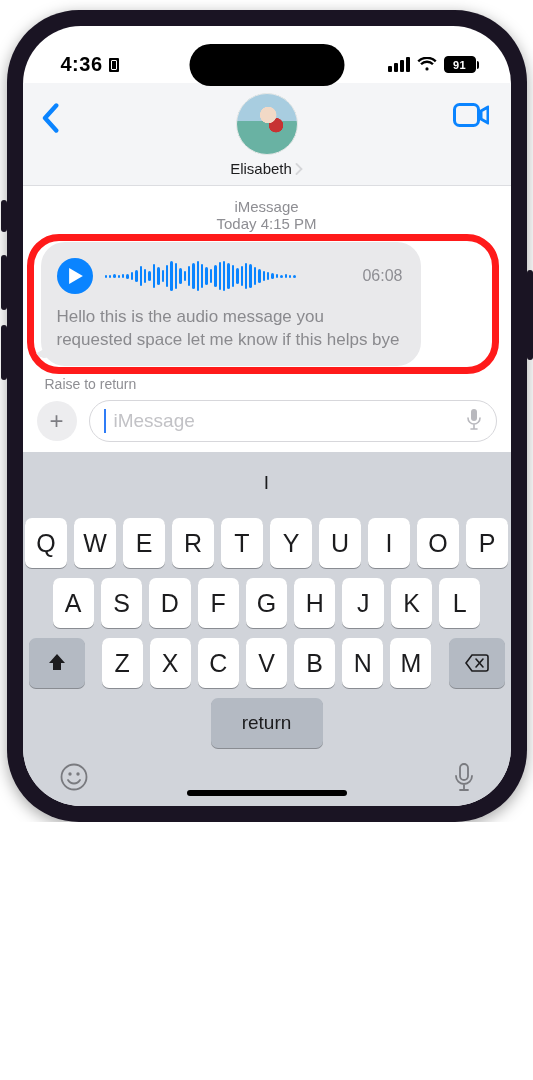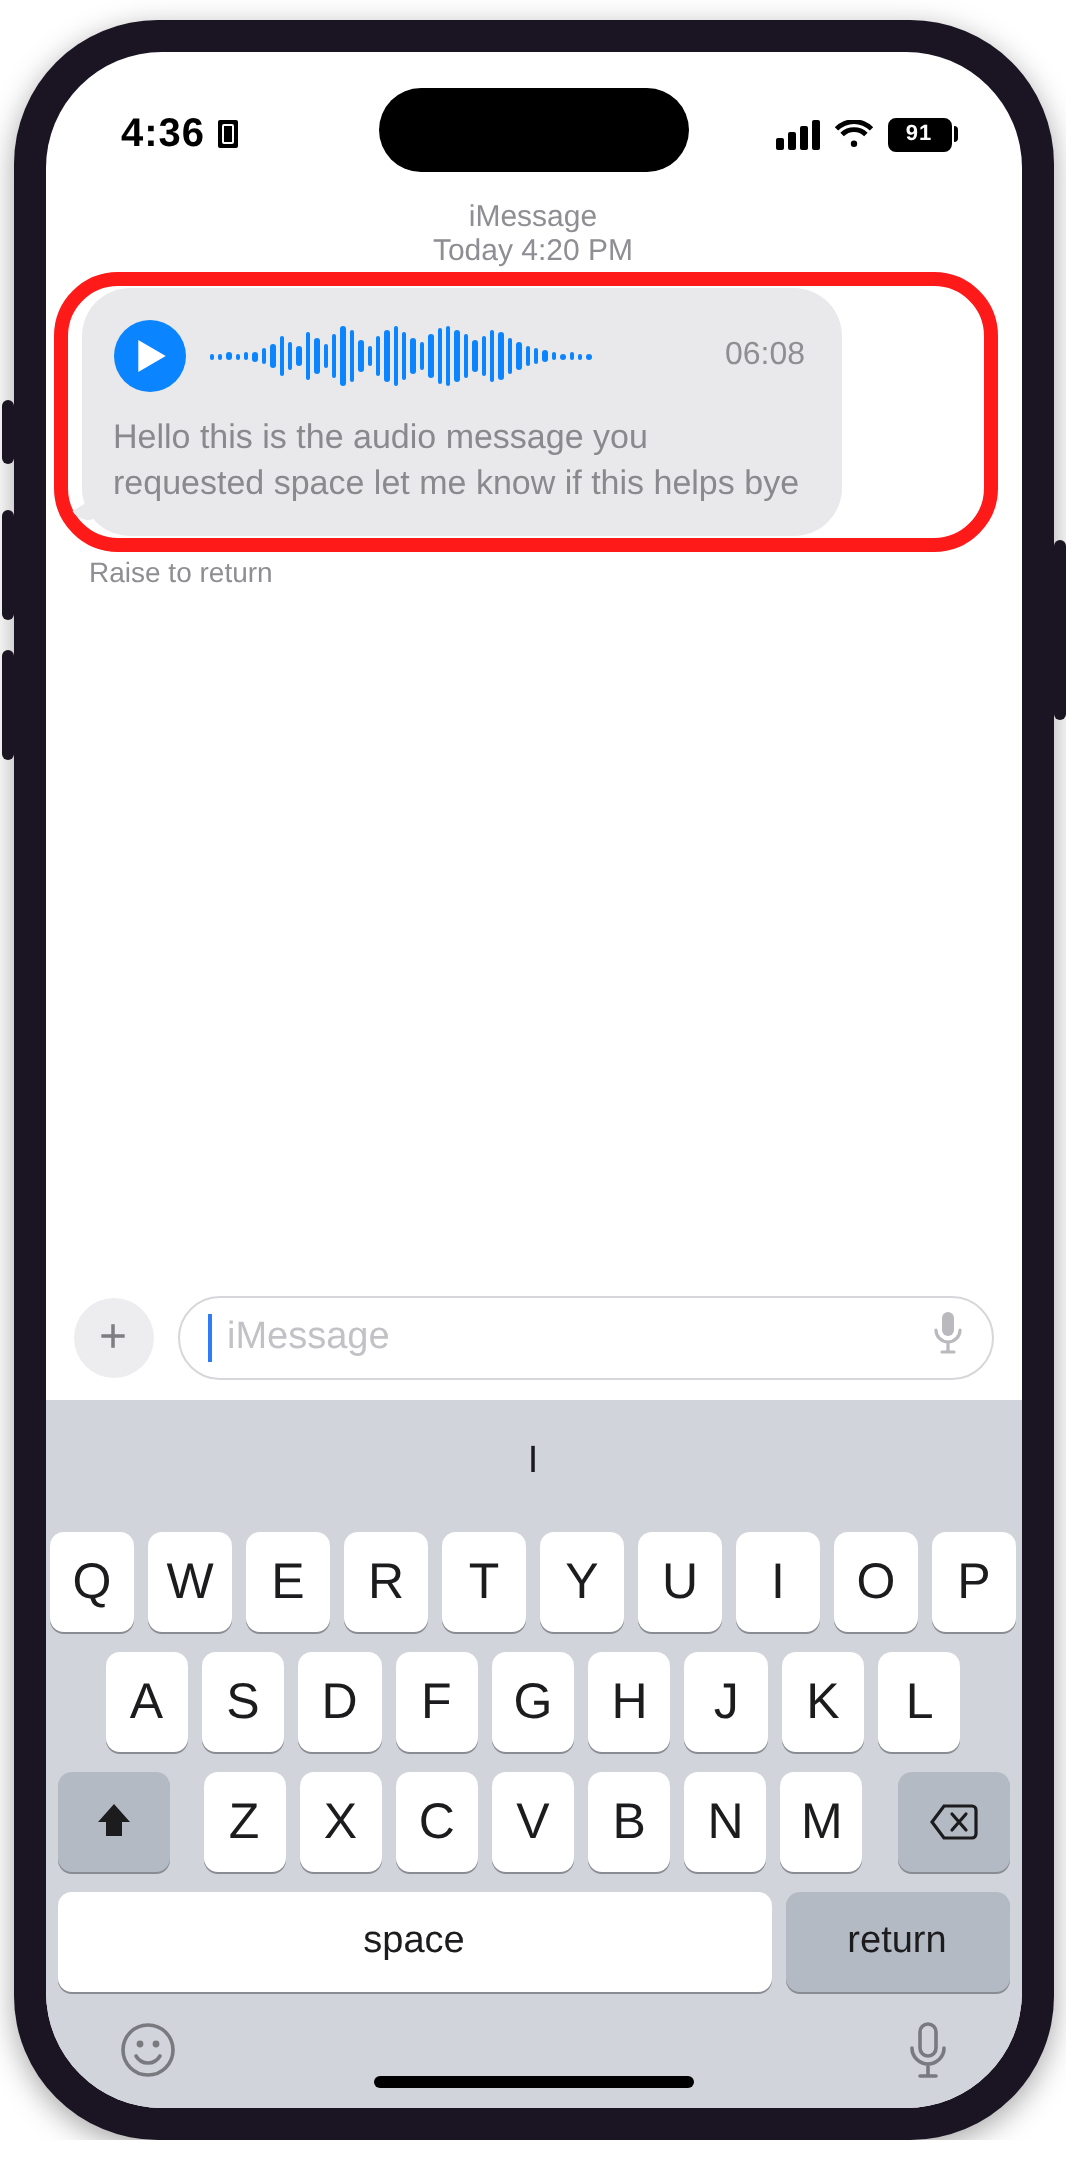--- a/index.html
+++ b/index.html
@@ -8,21 +8,21 @@
     font-family: -apple-system, BlinkMacSystemFont, "Helvetica Neue", Arial, sans-serif;
     display: flex;
     justify-content: center;
     align-items: flex-start;
     padding-top: 10px;
   }
 
   
   .phone {
     width: 520px;
-    height: 1060px;
+    height: 812px;
     background: #1a1423;
     border-radius: 72px;
     padding: 16px;
     position: relative;
     box-shadow: 0 4px 15px rgba(0,0,0,.35);
   }
   
   .btn-side { position: absolute; background:#1a1423; border-radius:4px; }
   .btn-vol-up   { width:6px; height:55px; left:-6px; top:245px; }
   .btn-vol-dn   { width:6px; height:55px; left:-6px; top:315px; }
@@ -212,24 +212,44 @@
               <path d="M10 13.5a1.6 1.6 0 100-3.2 1.6 1.6 0 000 3.2zM3.2 6.4a9.6 9.6 0 0113.6 0l-1.7 1.7a7.2 7.2 0 00-10.2 0L3.2 6.4zM.4 3.6a13.6 13.6 0 0119.2 0l-1.7 1.7a11.2 11.2 0 00-15.8 0L.4 3.6z" fill="#000"></path>
             </svg>
         </span>
         <span class="batt">
           <span class="batt-body">91</span>
             <span class="batt-tip"></span>
         </span>
       </div>
     </div>
 
+    <div class="header">
+      <span class="back">
+        <svg width="18" height="30" viewBox="0 0 14 24">
+            <path d="M12 2L3 12l9 10" stroke="#0a84ff" stroke-width="3.5" fill="none" stroke-linecap="round" stroke-linejoin="round"></path>
+          </svg>
+      </span>
+      <span class="facetime">
+        <svg width="36" height="24" viewBox="0 0 36 24">
+            <rect x="1.5" y="1.5" width="24" height="21" rx="5" stroke="#0a84ff" stroke-width="3" fill="none"></rect>
+            <path d="M28 8l7-4v16l-7-4z" stroke="#0a84ff" stroke-width="3" fill="none" stroke-linejoin="round"></path>
+          </svg>
+      </span>
+      <div class="avatar"></div>
+      <div class="contact-row">
+        <span>Elisabeth</span>
+        <svg width="9" height="12" viewBox="0 0 8 12">
+            <path d="M2 1l5 5-5 5" stroke="#8e8e93" stroke-width="1.8" fill="none" stroke-linecap="round"></path>
+          </svg>
+      </div>
+    </div>
 
     <div class="conv">
       <div class="conv-label">iMessage</div>
-      <div class="conv-time">Today 4:20 PM</div>
+      <div class="conv-time">Today 4:15 PM</div>
 
       <div class="bubble-wrap">
         <div class="highlight"></div>
         <div class="bubble">
           <div class="audio-row">
             <div class="play">
               <svg width="14" height="16" viewBox="0 0 12 14">
                   <path d="M0 0l12 7-12 7z" fill="#fff"></path>
                 </svg>
             </div>
@@ -344,21 +364,20 @@
             <div class="key">M</div>
           </div>
         <div class="key fn del">
           <svg width="26" height="20" viewBox="0 0 26 20">
               <path d="M8 2h14a2 2 0 012 2v12a2 2 0 01-2 2H8l-6-8 6-8z" fill="none" stroke="#1c1c1e" stroke-width="1.6"></path>
               <path d="M12 6l7 8M19 6l-7 8" stroke="#1c1c1e" stroke-width="1.6" stroke-linecap="round"></path>
             </svg>
         </div>
       </div>
       <div class="krow r4">
-        <div class="key space">space</div>
         <div class="key return">return</div>
       </div>
       <div class="kbd-bottom">
         <span>
           <svg width="30" height="30" viewBox="0 0 30 30">
               <circle cx="15" cy="15" r="12.5" stroke="#4b4b4f" stroke-width="1.8" fill="none"></circle>
               <circle cx="11" cy="12" r="1.7" fill="#4b4b4f"></circle>
               <circle cx="19" cy="12" r="1.7" fill="#4b4b4f"></circle>
               <path d="M9 18c1.5 2.5 4 3.5 6 3.5s4.5-1 6-3.5" stroke="#4b4b4f" stroke-width="1.8" fill="none" stroke-linecap="round"></path>
             </svg>

